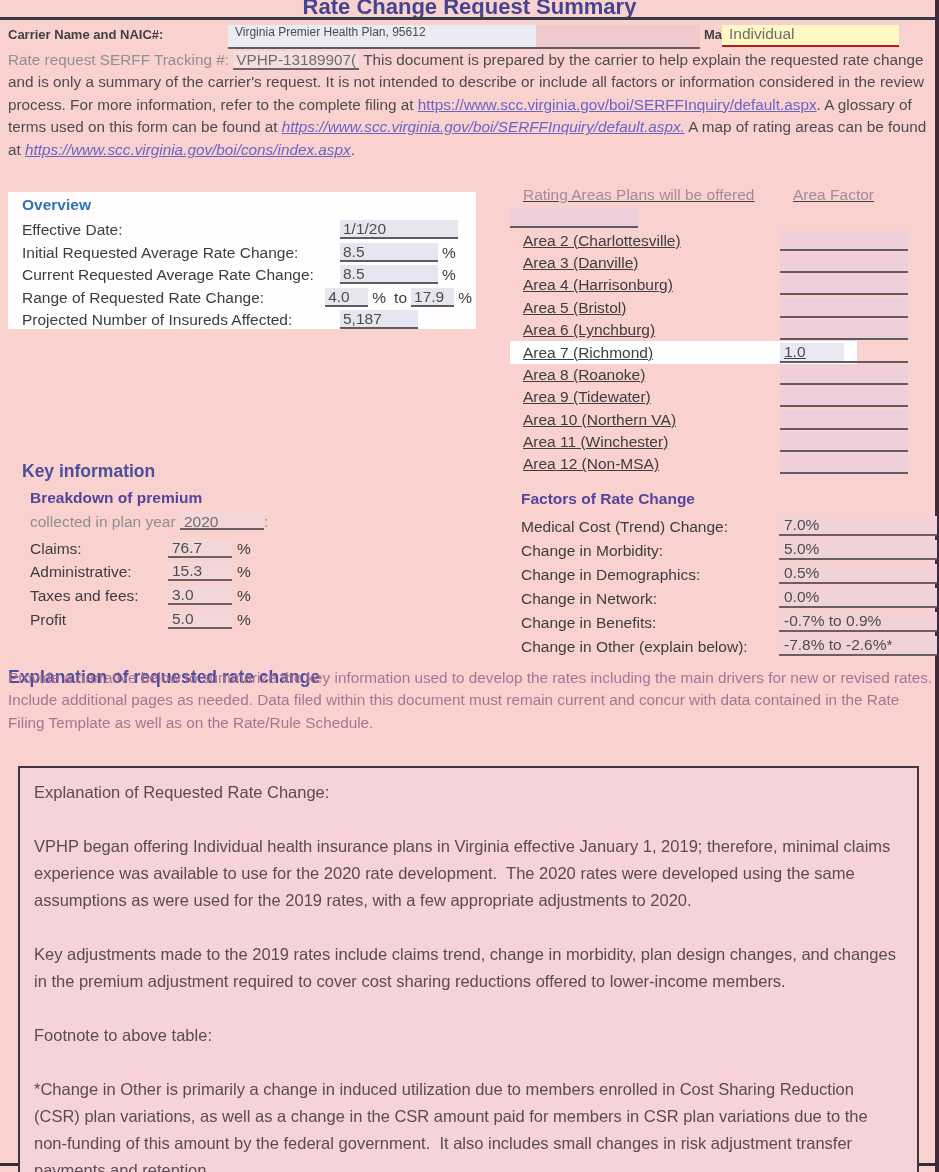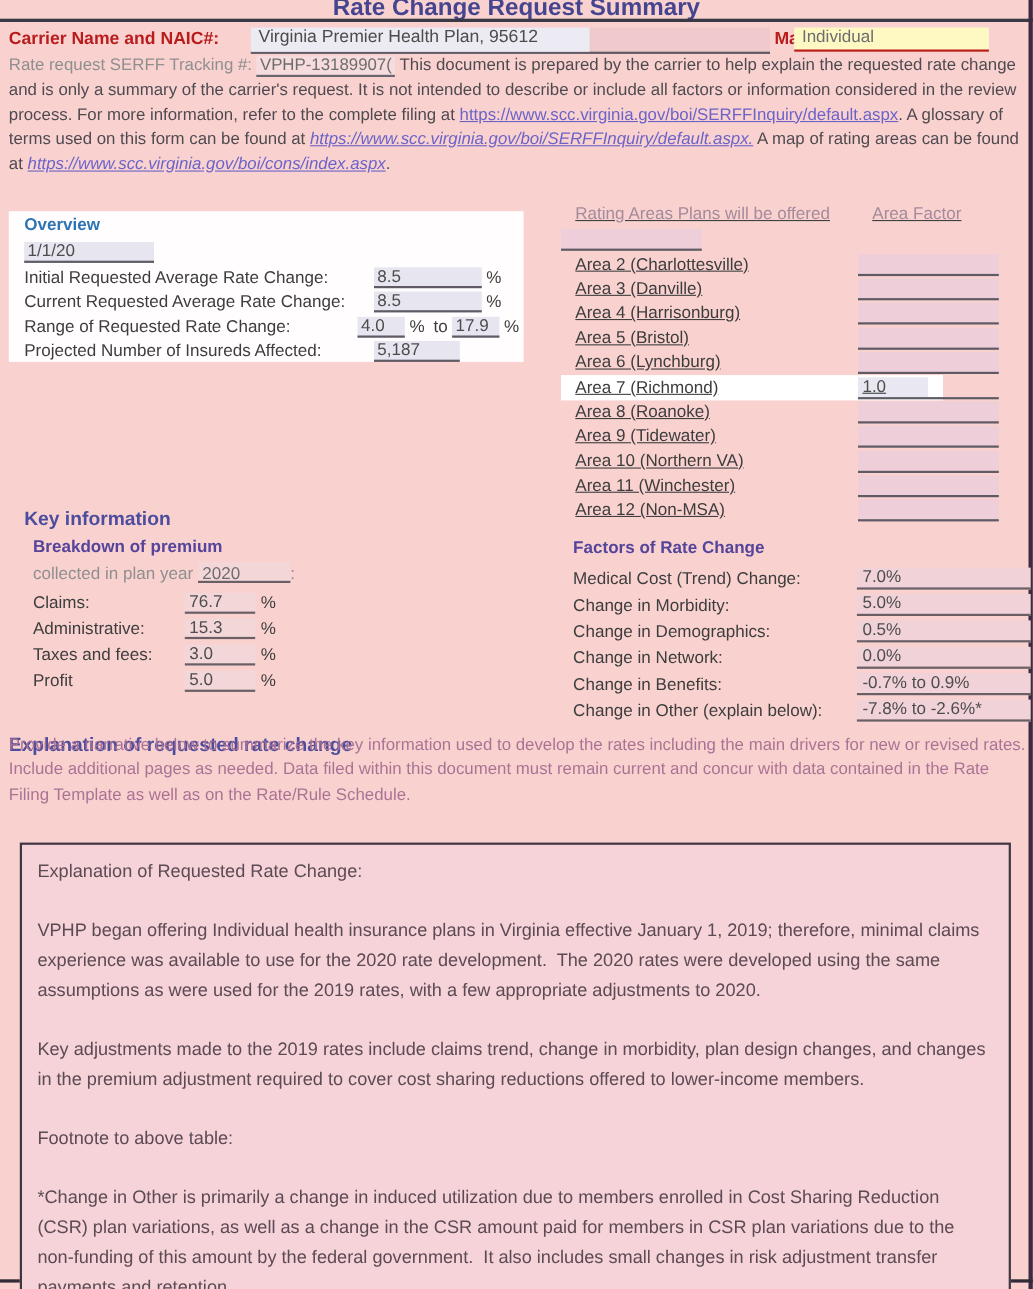--- a/index.html
+++ b/index.html
@@ -11,25 +11,25 @@
   }
   .abs{position:absolute;}
   
   .title{position:absolute;top:-6px;left:0;width:939px;text-align:center;
     font-size:22px;font-weight:bold;color:#45458f;}
   .title-rule{position:absolute;top:17px;left:0;width:939px;height:3px;background:#3a3a46;}
   
   .right-border{position:absolute;top:0;right:0;width:4px;height:1172px;background:#3d2b42;}
   .bottom-rule{position:absolute;top:1163px;left:0;width:939px;height:3px;background:#322c38;}
   
-  .hdr-label{font-size:16px;font-weight:bold;color:#b91c1c;white-space:nowrap;}
+  .hdr-label{font-size:13px;font-weight:bold;color:#404040;white-space:nowrap;}
   .carrier-field{position:absolute;left:228px;top:25px;width:472px;height:22px;
     border-bottom:2px solid #5f5a64;background:#f0c9cc;}
   .carrier-fill{display:inline-block;width:308px;height:22px;background:#eceaf3;
-    font-size:16px;color:#4c4c4c;padding-left:7px;box-sizing:border-box;white-space:nowrap;overflow:hidden;}
+    font-size:12px;color:#4c4c4c;padding-left:7px;box-sizing:border-box;white-space:nowrap;overflow:hidden;}
   .market-field{position:absolute;left:722px;top:25px;width:177px;height:22px;
     border-bottom:2px solid #b91c1c;background:#fef9c3;font-size:15.5px;color:#6d6d6d;
     padding-left:7px;box-sizing:border-box;}
   
   .intro{position:absolute;left:8px;top:49px;width:926px;margin:0;
     font-size:15.3px;line-height:22.4px;color:#4f4a50;}
   .intro .dim{color:#8f8f8f;}
   .track-field{border-bottom:2px solid #6b6572;background:#f6dcdc;color:#6d6d6d;padding:0 3px;}
   .lnk{color:#6b63c8;text-decoration:underline;cursor:pointer;}
   .lnk.it{font-style:italic;}
@@ -101,20 +101,21 @@
     <span class="track-field">VPHP-13189907(</span>
     <span>This document is prepared by the carrier to help explain the requested rate change and is only a summary of the carrier's request.  It is not intended to describe or include all factors or information considered in the review process.  For more information, refer to the complete filing at</span>
     <span class="lnk">https://www.scc.virginia.gov/boi/SERFFInquiry/default.aspx</span><span>.  A glossary of terms used on this form can be found at</span>
     <span class="lnk it">https://www.scc.virginia.gov/boi/SERFFInquiry/default.aspx.</span>
     <span>A map of rating areas can be found at</span>
     <span class="lnk it">https://www.scc.virginia.gov/boi/cons/index.aspx</span><span>.</span></p>
 
   <div class="overview">
     <div class="ov-h">Overview</div>
     <div class="ov-row">
+      <span class="ov-label">Effective Date:</span>
       <span class="fld ov-date">1/1/20</span>
     </div>
     <div class="ov-row">
       <span class="ov-label">Initial Requested Average Rate Change:</span>
       <span class="fld ov-pct">8.5</span>
       <span class="ov-mid">%</span>
     </div>
     <div class="ov-row">
       <span class="ov-label">Current Requested Average Rate Change:</span>
       <span class="fld ov-pct">8.5</span>

